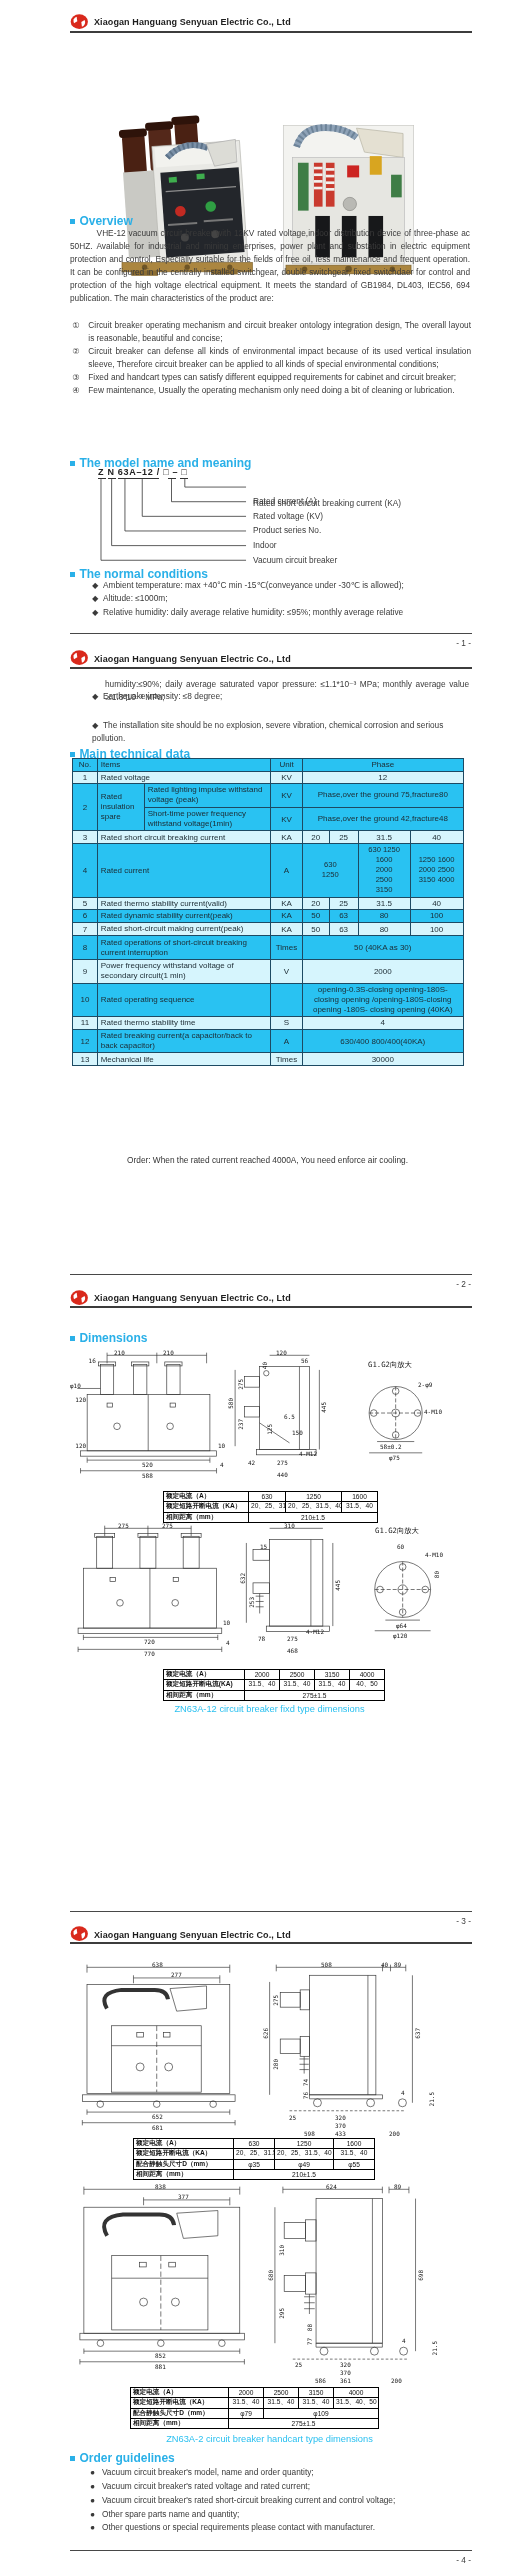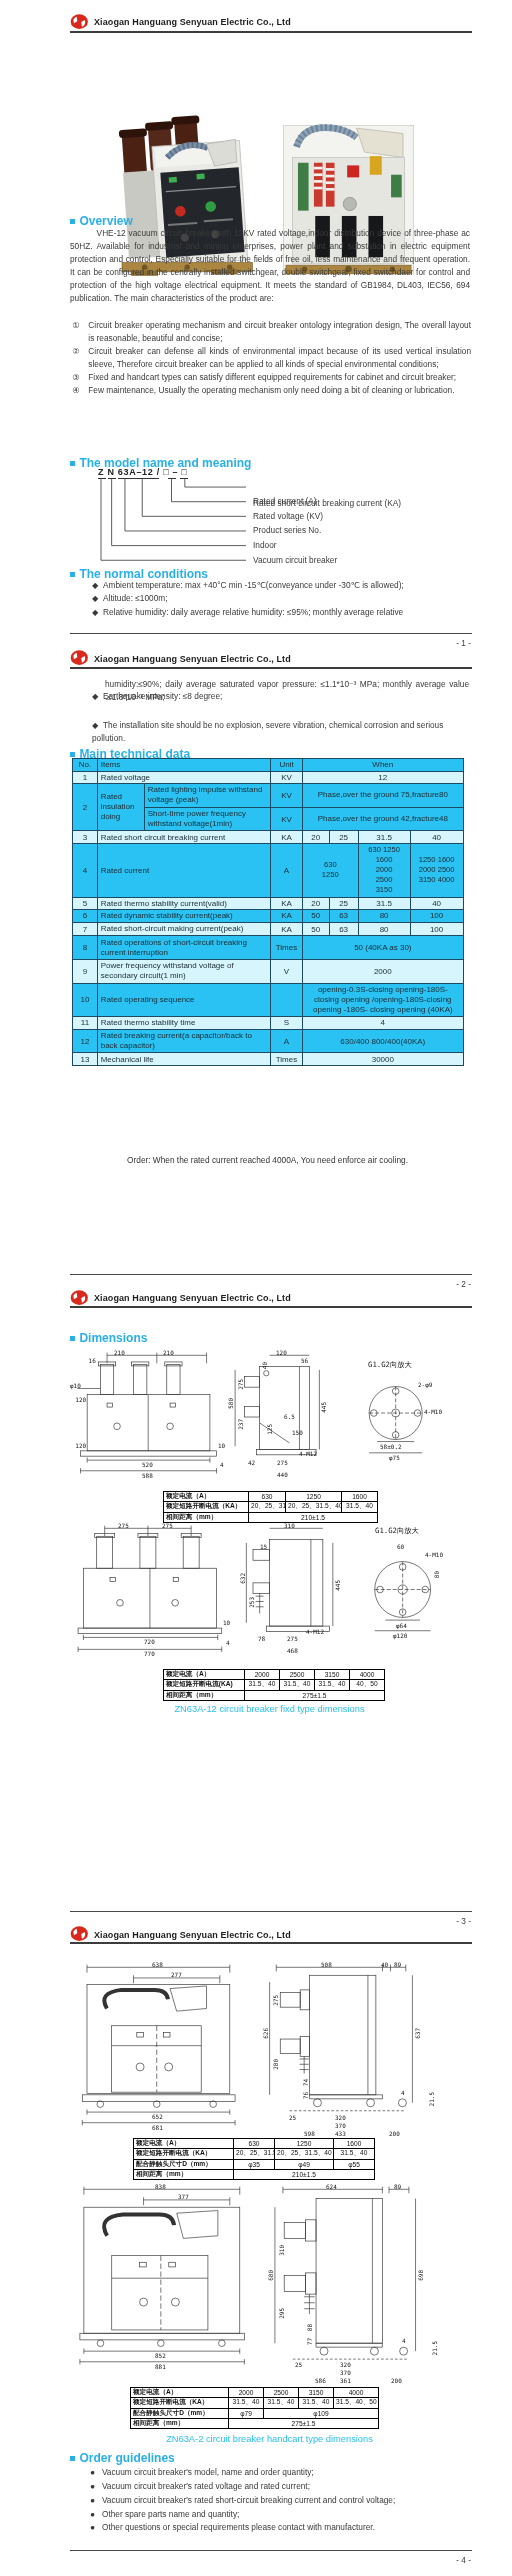--- a/index.html
+++ b/index.html
@@ -181,31 +181,31 @@
           <col style="width:26.6px">
           <col style="width:29px">
           <col style="width:52px">
           <col style="width:53px">
         </colgroup>
       <tbody>
           <tr class="b">
         <td class="c">No.</td>
         <td colspan="2">Items</td>
         <td class="c">Unit</td>
-        <td class="c" colspan="4">When</td>
+        <td class="c" colspan="4">Phase</td>
       </tr>
       <tr class="l">
         <td class="c">1</td>
         <td colspan="2">Rated voltage</td>
         <td class="c">KV</td>
         <td class="c" colspan="4">12</td>
       </tr>
       <tr class="b">
         <td class="c" rowspan="2">2</td>
-        <td class="it" rowspan="2">Rated insulation doing</td>
+        <td class="it" rowspan="2">Rated insulation spare</td>
         <td class="it">Rated lighting impulse withstand voltage (peak)</td>
         <td class="c">KV</td>
         <td class="c it" colspan="4">Phase,over the ground 75,fracture80</td>
       </tr>
       <tr class="b">
         <td class="it">Short-time power frequency withstand voltage(1min)</td>
         <td class="c">KV</td>
         <td class="c it" colspan="4">Phase,over the ground 42,fracture48</td>
       </tr>
       <tr class="l">

